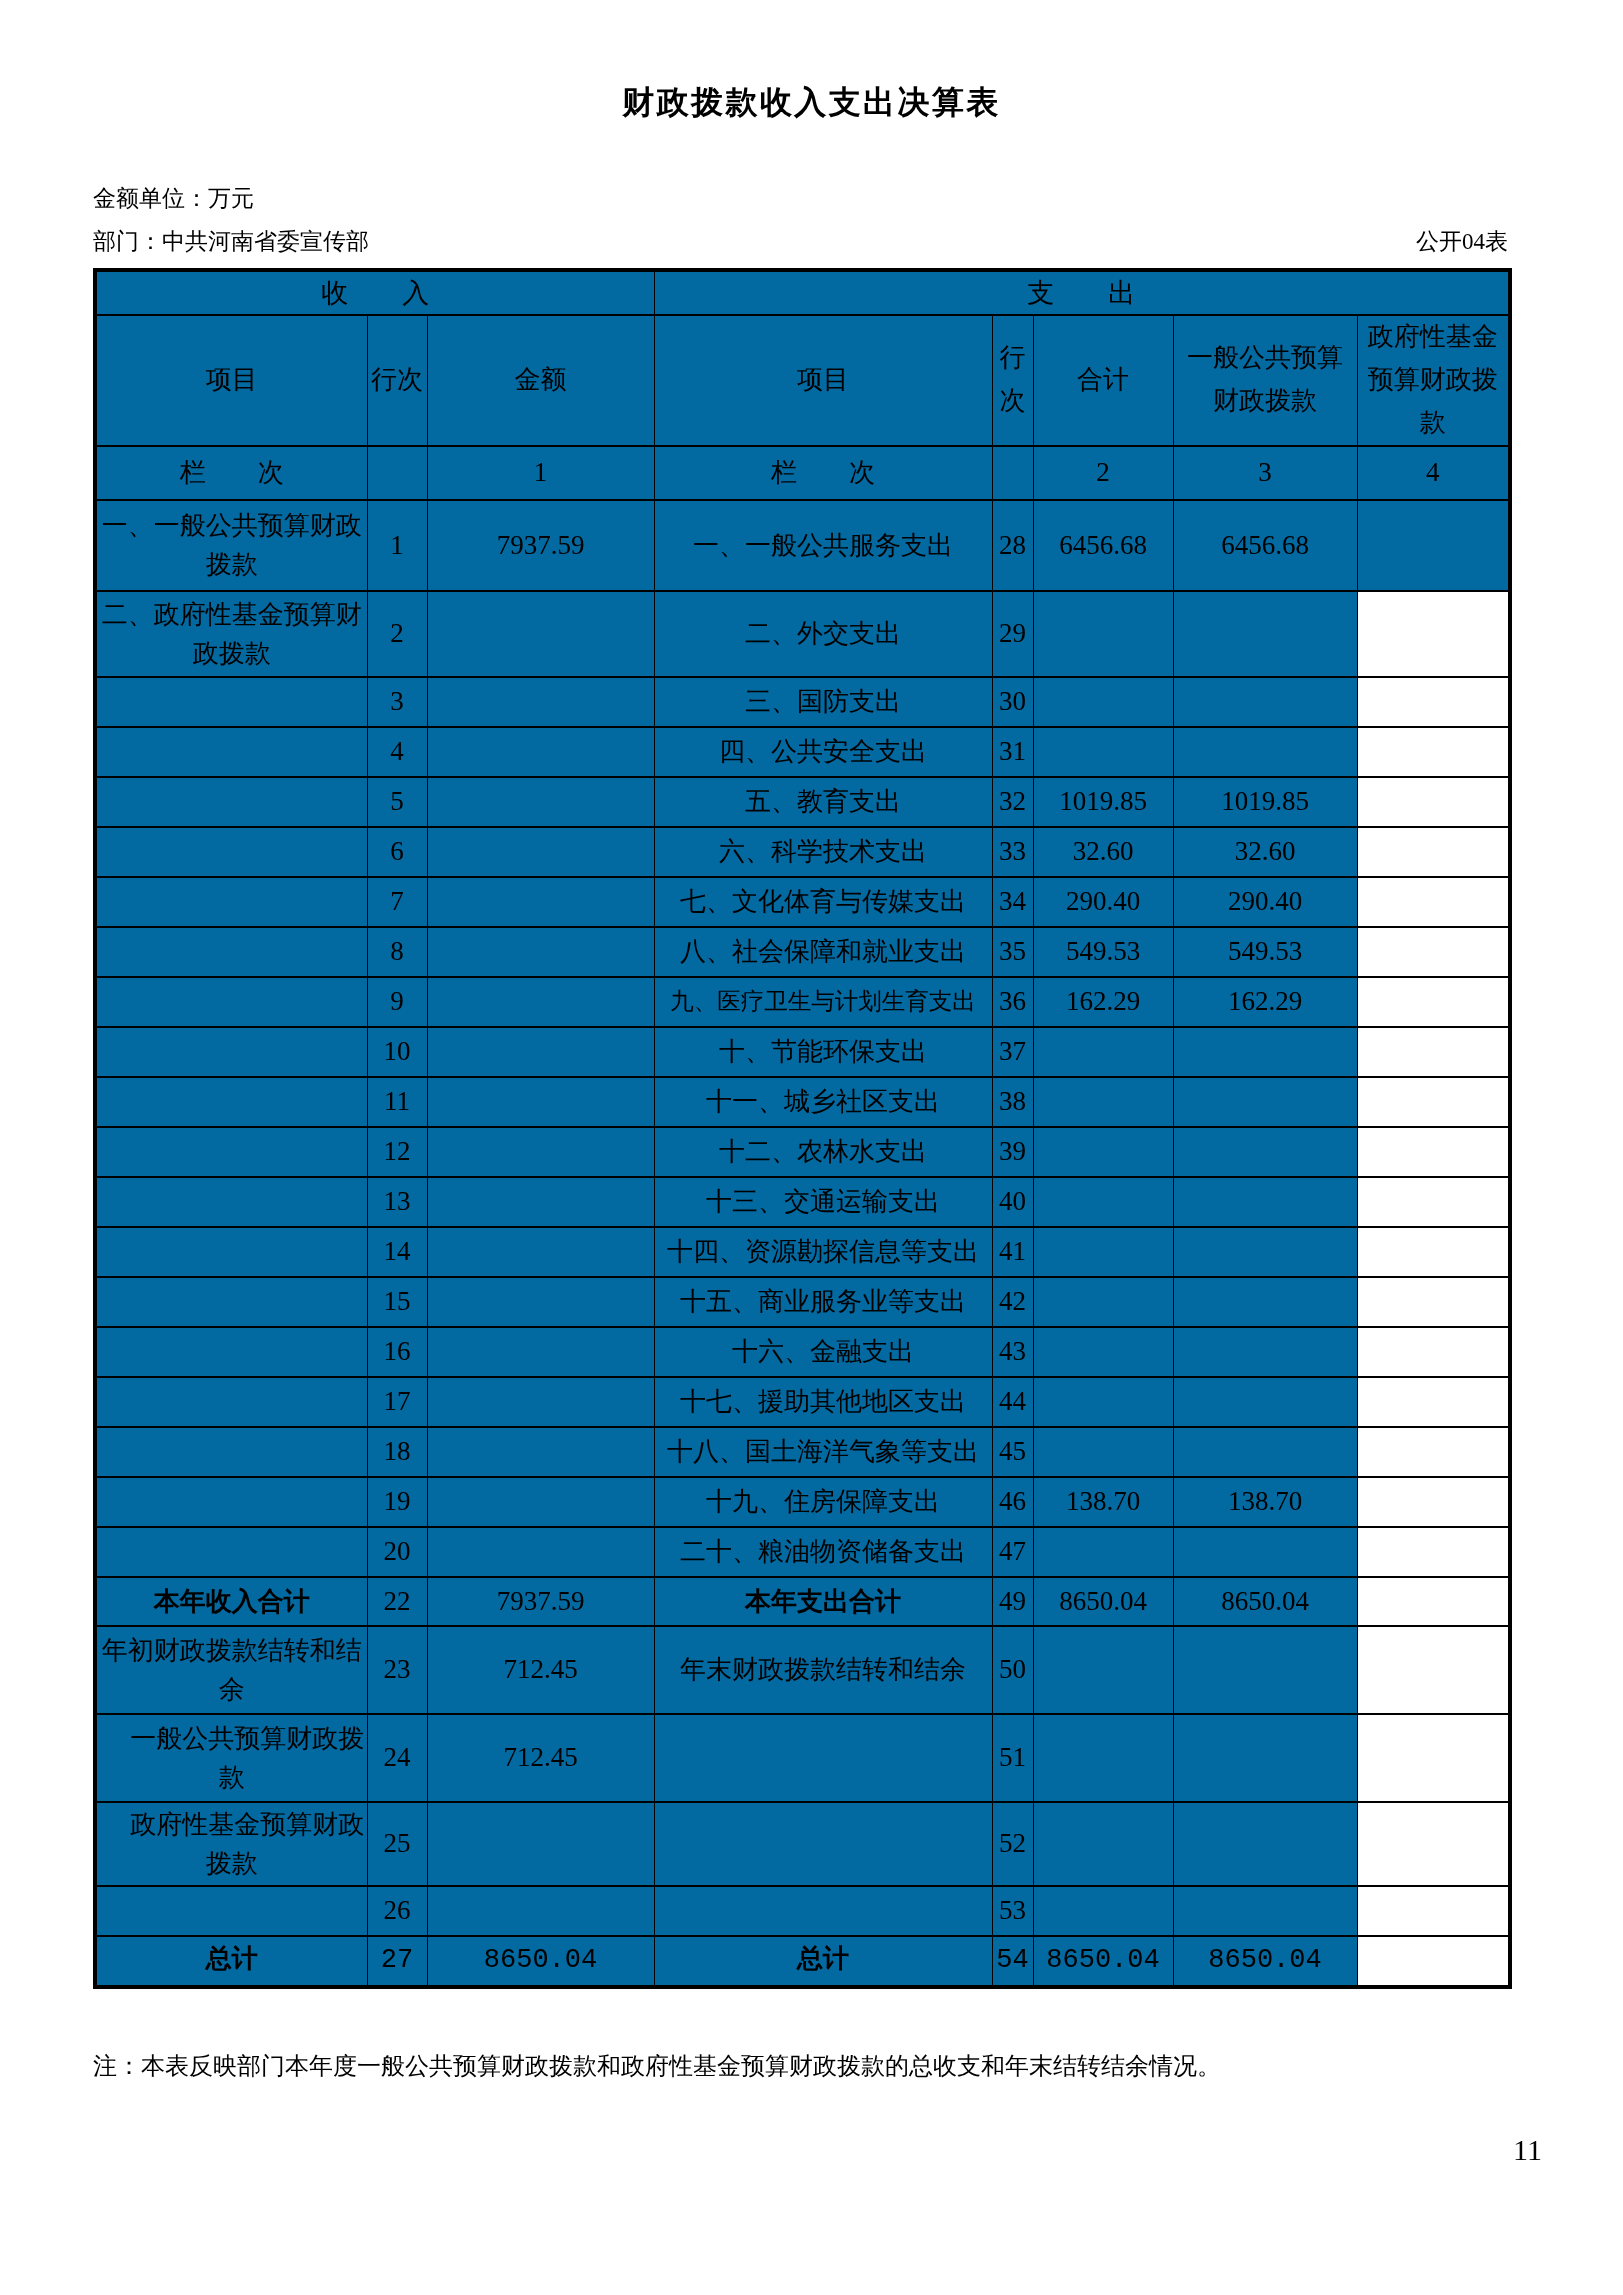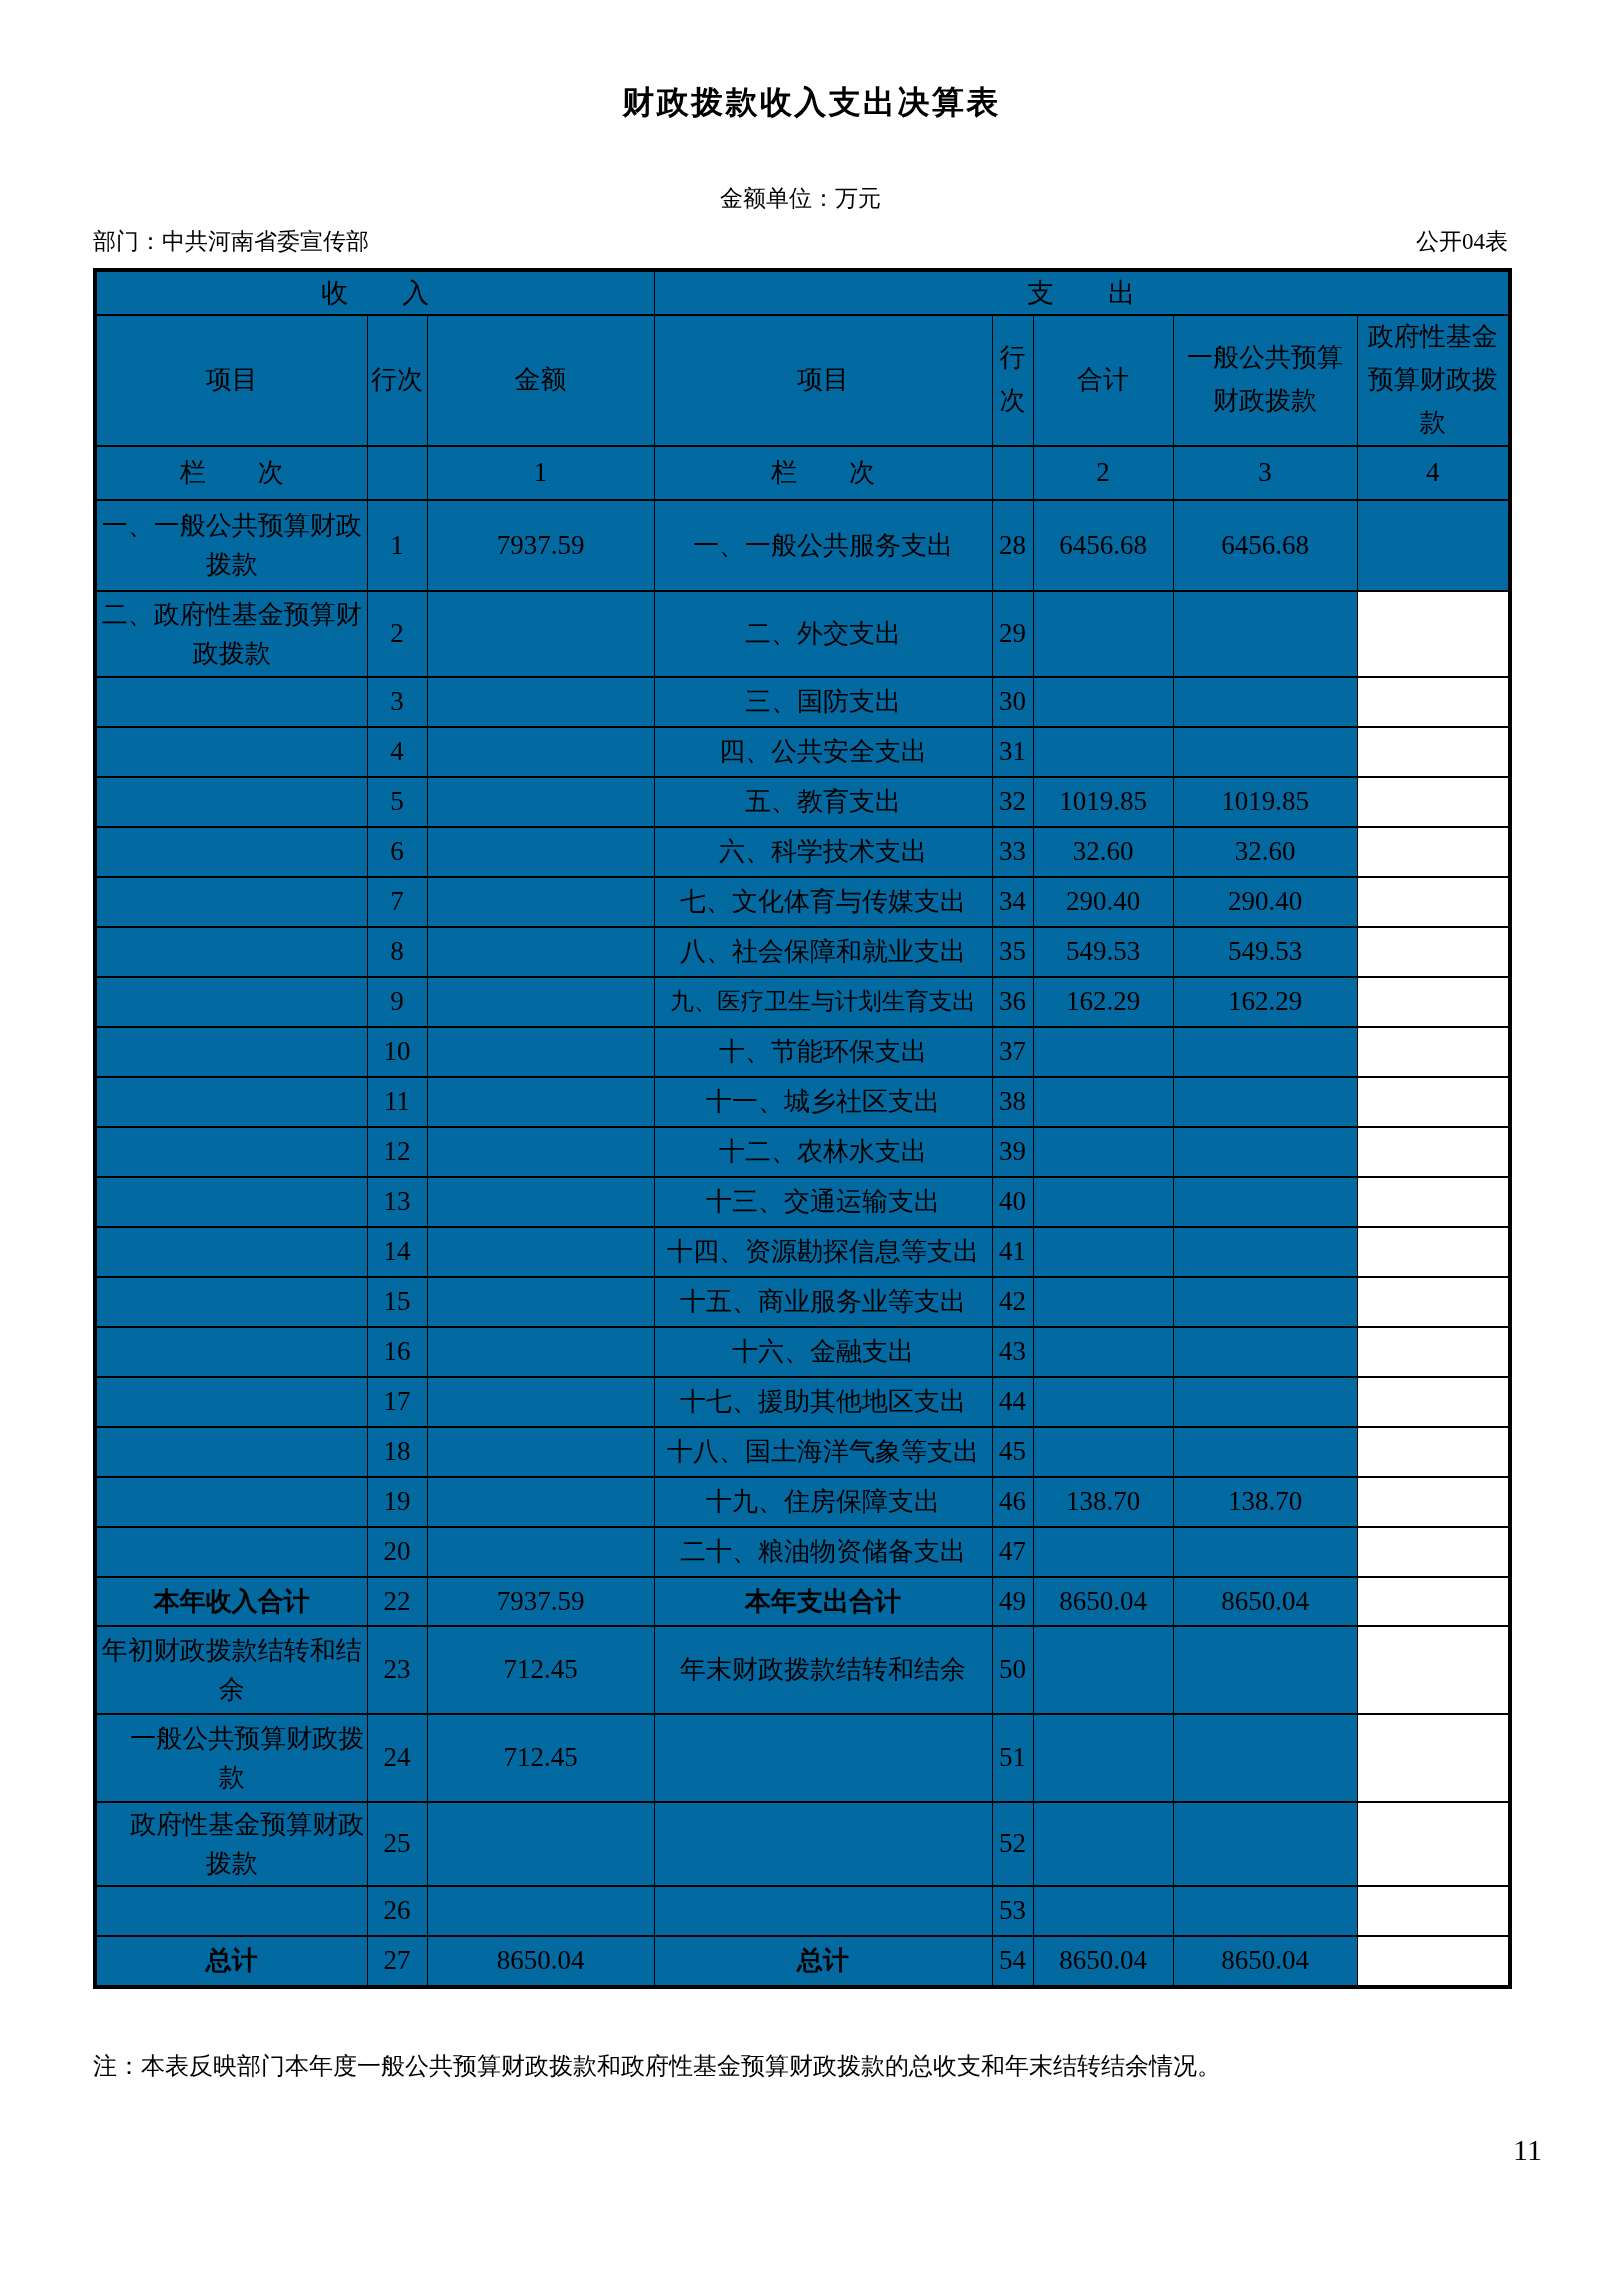--- a/index.html
+++ b/index.html
@@ -11,21 +11,21 @@
     overflow:hidden;
   }
   .page { position:absolute; inset:0; }
 
   .title {
     position:absolute; top:81px; left:0; width:100%;
     text-align:center; font-size:32px; font-weight:bold; letter-spacing:2.4px;
   }
   .unit-line {
     position:absolute; top:183px; left:93px; width:1415px;
-    text-align:center; font-size:23px;
+    text-align:left; font-size:23px;
   }
   .dept-line {
     position:absolute; top:226px; left:93px; width:1415px;
     display:flex; justify-content:space-between; font-size:23px;
   }
 
   table.main {
     position:absolute; left:93px; top:268px; width:1415px;
     border-collapse:collapse; table-layout:fixed;
     background:#0369a1;
@@ -355,21 +355,21 @@
         <tr style="height: 50px;">
           <td class="item"></td>
           <td class="num">26</td>
           <td class="num"></td>
           <td class="item"></td>
           <td class="num">53</td>
           <td class="num"></td>
           <td class="num"></td>
           <td class="num white"></td>
         </tr>
-        <tr style="height: 51px;">
+        <tr style="height: 51px; font-family: Liberation Mono, monospace;">
           <td class="item center-bold">总计</td>
           <td class="num">27</td>
           <td class="num">8650.04</td>
           <td class="item center-bold">总计</td>
           <td class="num">54</td>
           <td class="num">8650.04</td>
           <td class="num">8650.04</td>
           <td class="num white"></td>
         </tr>
       </tbody>

